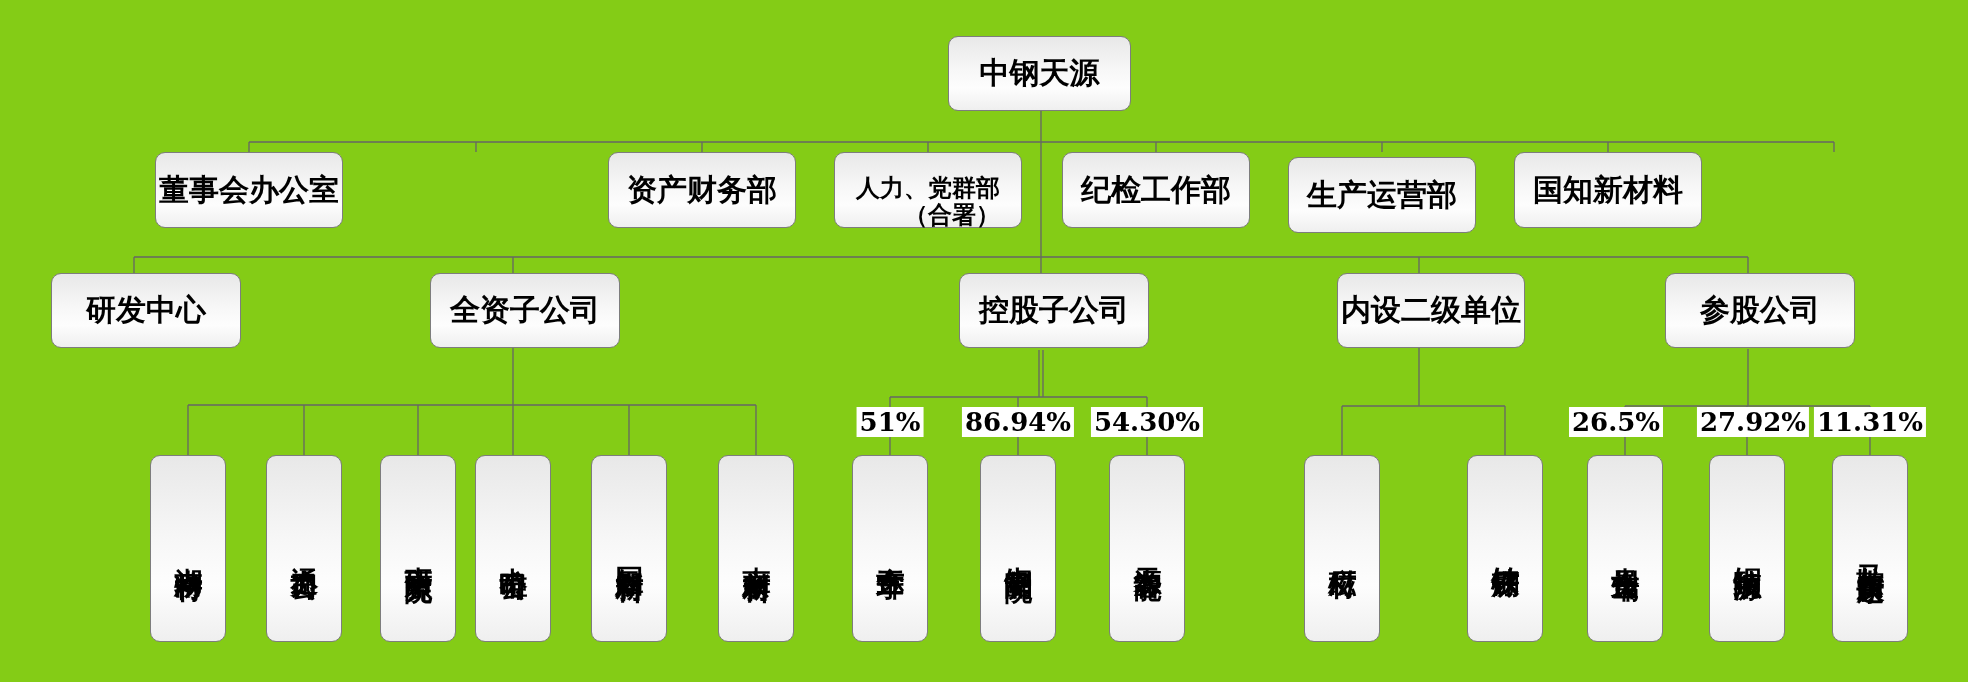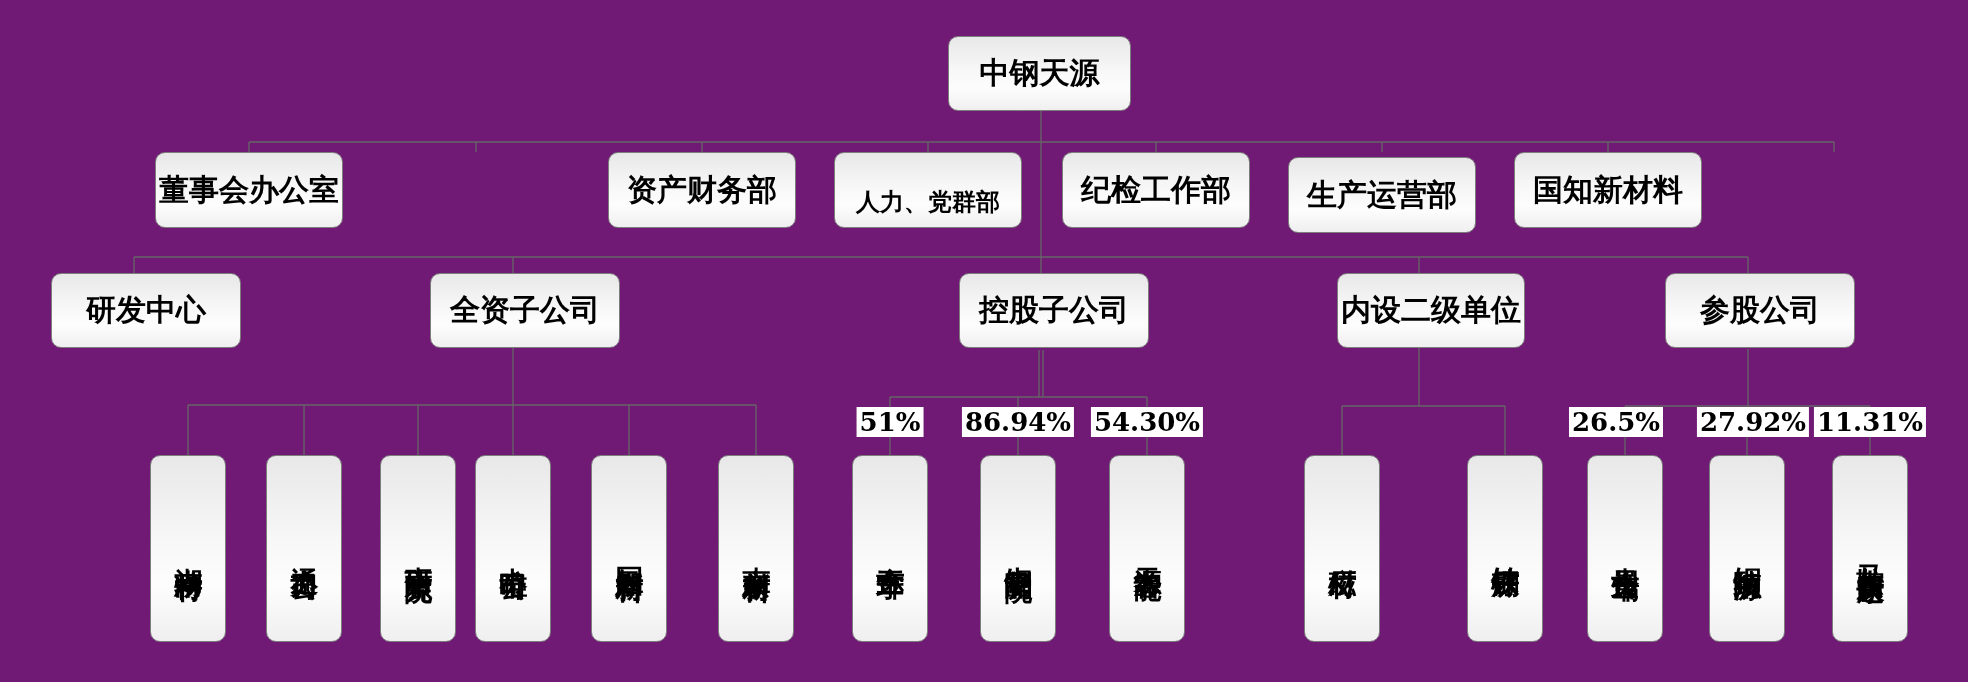--- a/index.html
+++ b/index.html
@@ -1,19 +1,19 @@
 <!DOCTYPE html>
 <html><head>
 <meta charset="utf-8">
 <style>
   html,body{margin:0;padding:0;background:#ffffff;}
   #canvas{
     position:relative;
     width:1968px;height:682px;
-    background:#701a75;
+    background:#84cc16;
     font-family:"DejaVu Serif","Liberation Serif",serif;
     overflow:hidden;
   }
   #connector-svg{position:absolute;left:0;top:0;z-index:1;}
   .box{
     position:absolute;
     box-sizing:border-box;
     border:1.5px solid #7d7d7d;
     border-radius:10px;
     background:linear-gradient(180deg,#e8e8e8 0%,#f7f7f7 45%,#fdfdfd 70%,#efefef 100%);
@@ -78,20 +78,21 @@
     "></path>
   </svg>
 
   <div class="box root-box" style="left:948px;top:36px;width:183px">中钢天源</div>
 
   <div class="box h-box" style="left:155px;top:152px;width:188px">董事会办公室</div>
   <div class="box h-box" style="left:608px;top:152px;width:188px">资产财务部</div>
   <div class="box h-box" style="left:834px;top:152px;width:188px">
     <div class="stack">
       <div>人力、党群部</div>
+      <div>（合署）</div>
     </div>
   </div>
   <div class="box h-box" style="left:1062px;top:152px;width:188px">纪检工作部</div>
   <div class="box h-box" style="left:1288px;top:157px;width:188px">生产运营部</div>
   <div class="box h-box" style="left:1514px;top:152px;width:188px">国知新材料</div>
 
   <div class="box r3-box" style="left:39px;top:273px;width:190px">研发中心</div>
   <div class="box r3-box" style="left:418px;top:273px;width:190px">全资子公司</div>
   <div class="box r3-box" style="left:947px;top:273px;width:190px">控股子公司</div>
   <div class="box r3-box" style="left:1325px;top:273px;width:188px">内设二级单位</div>

